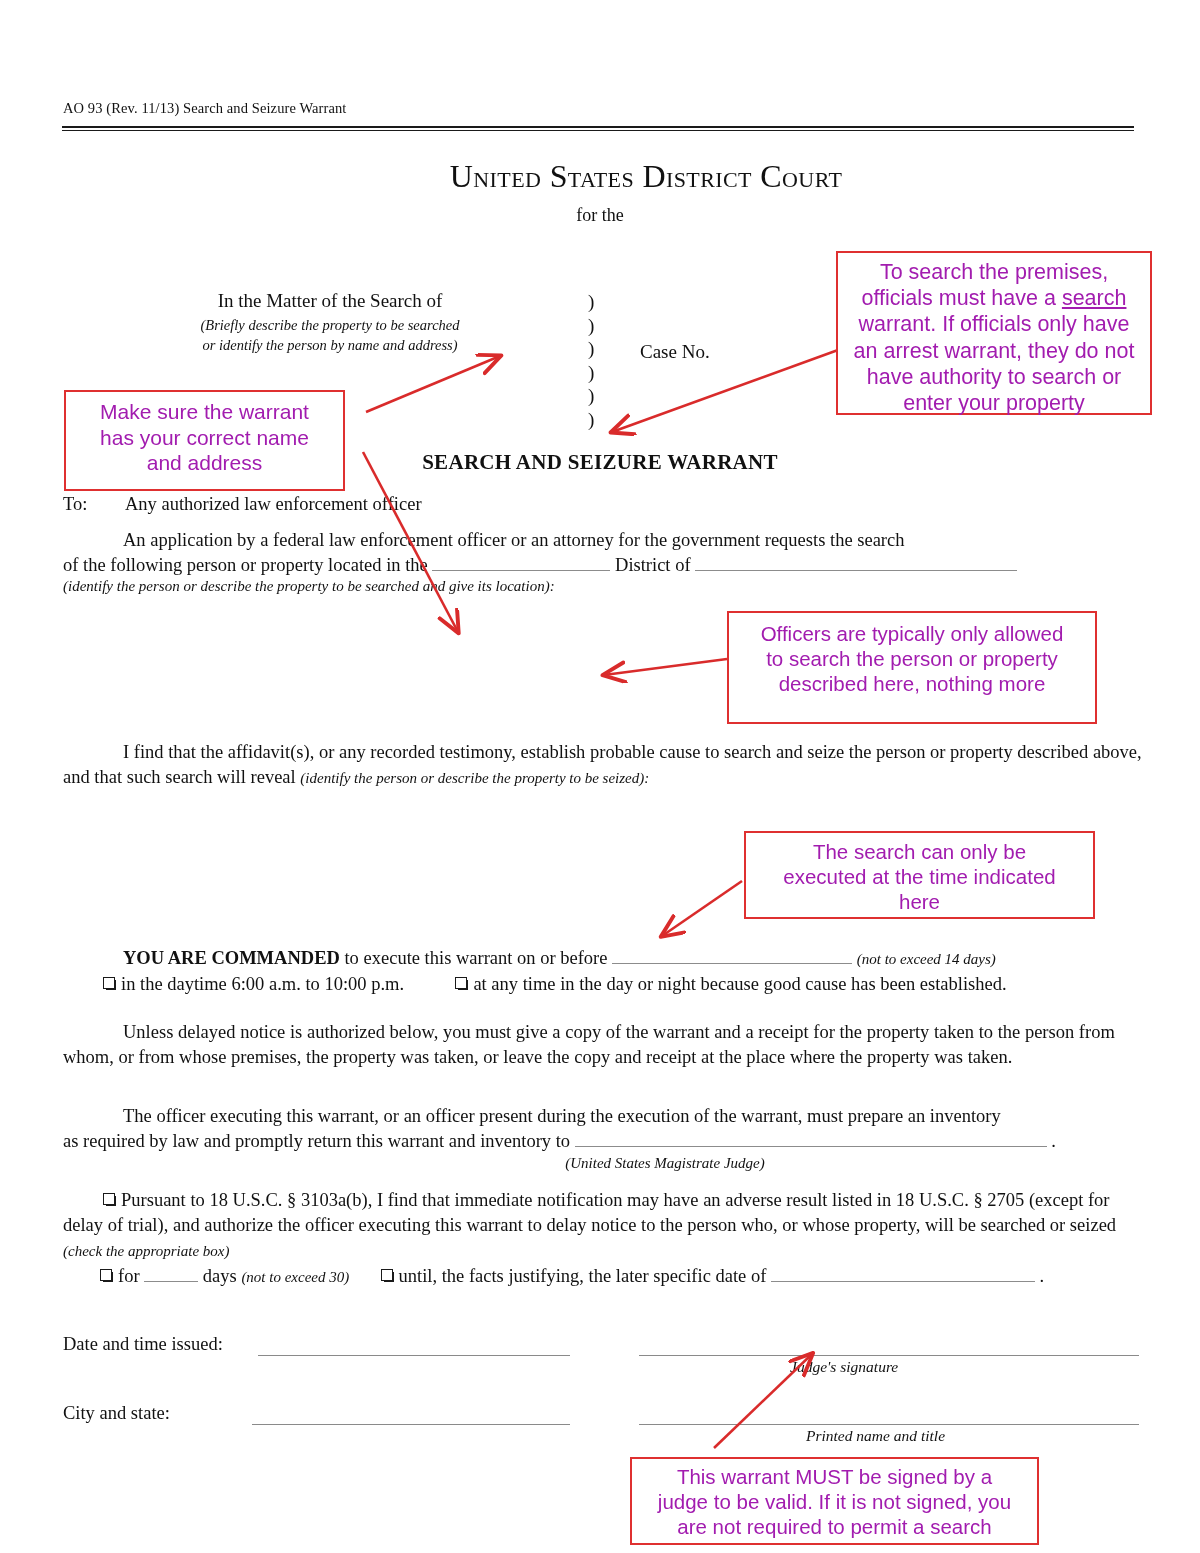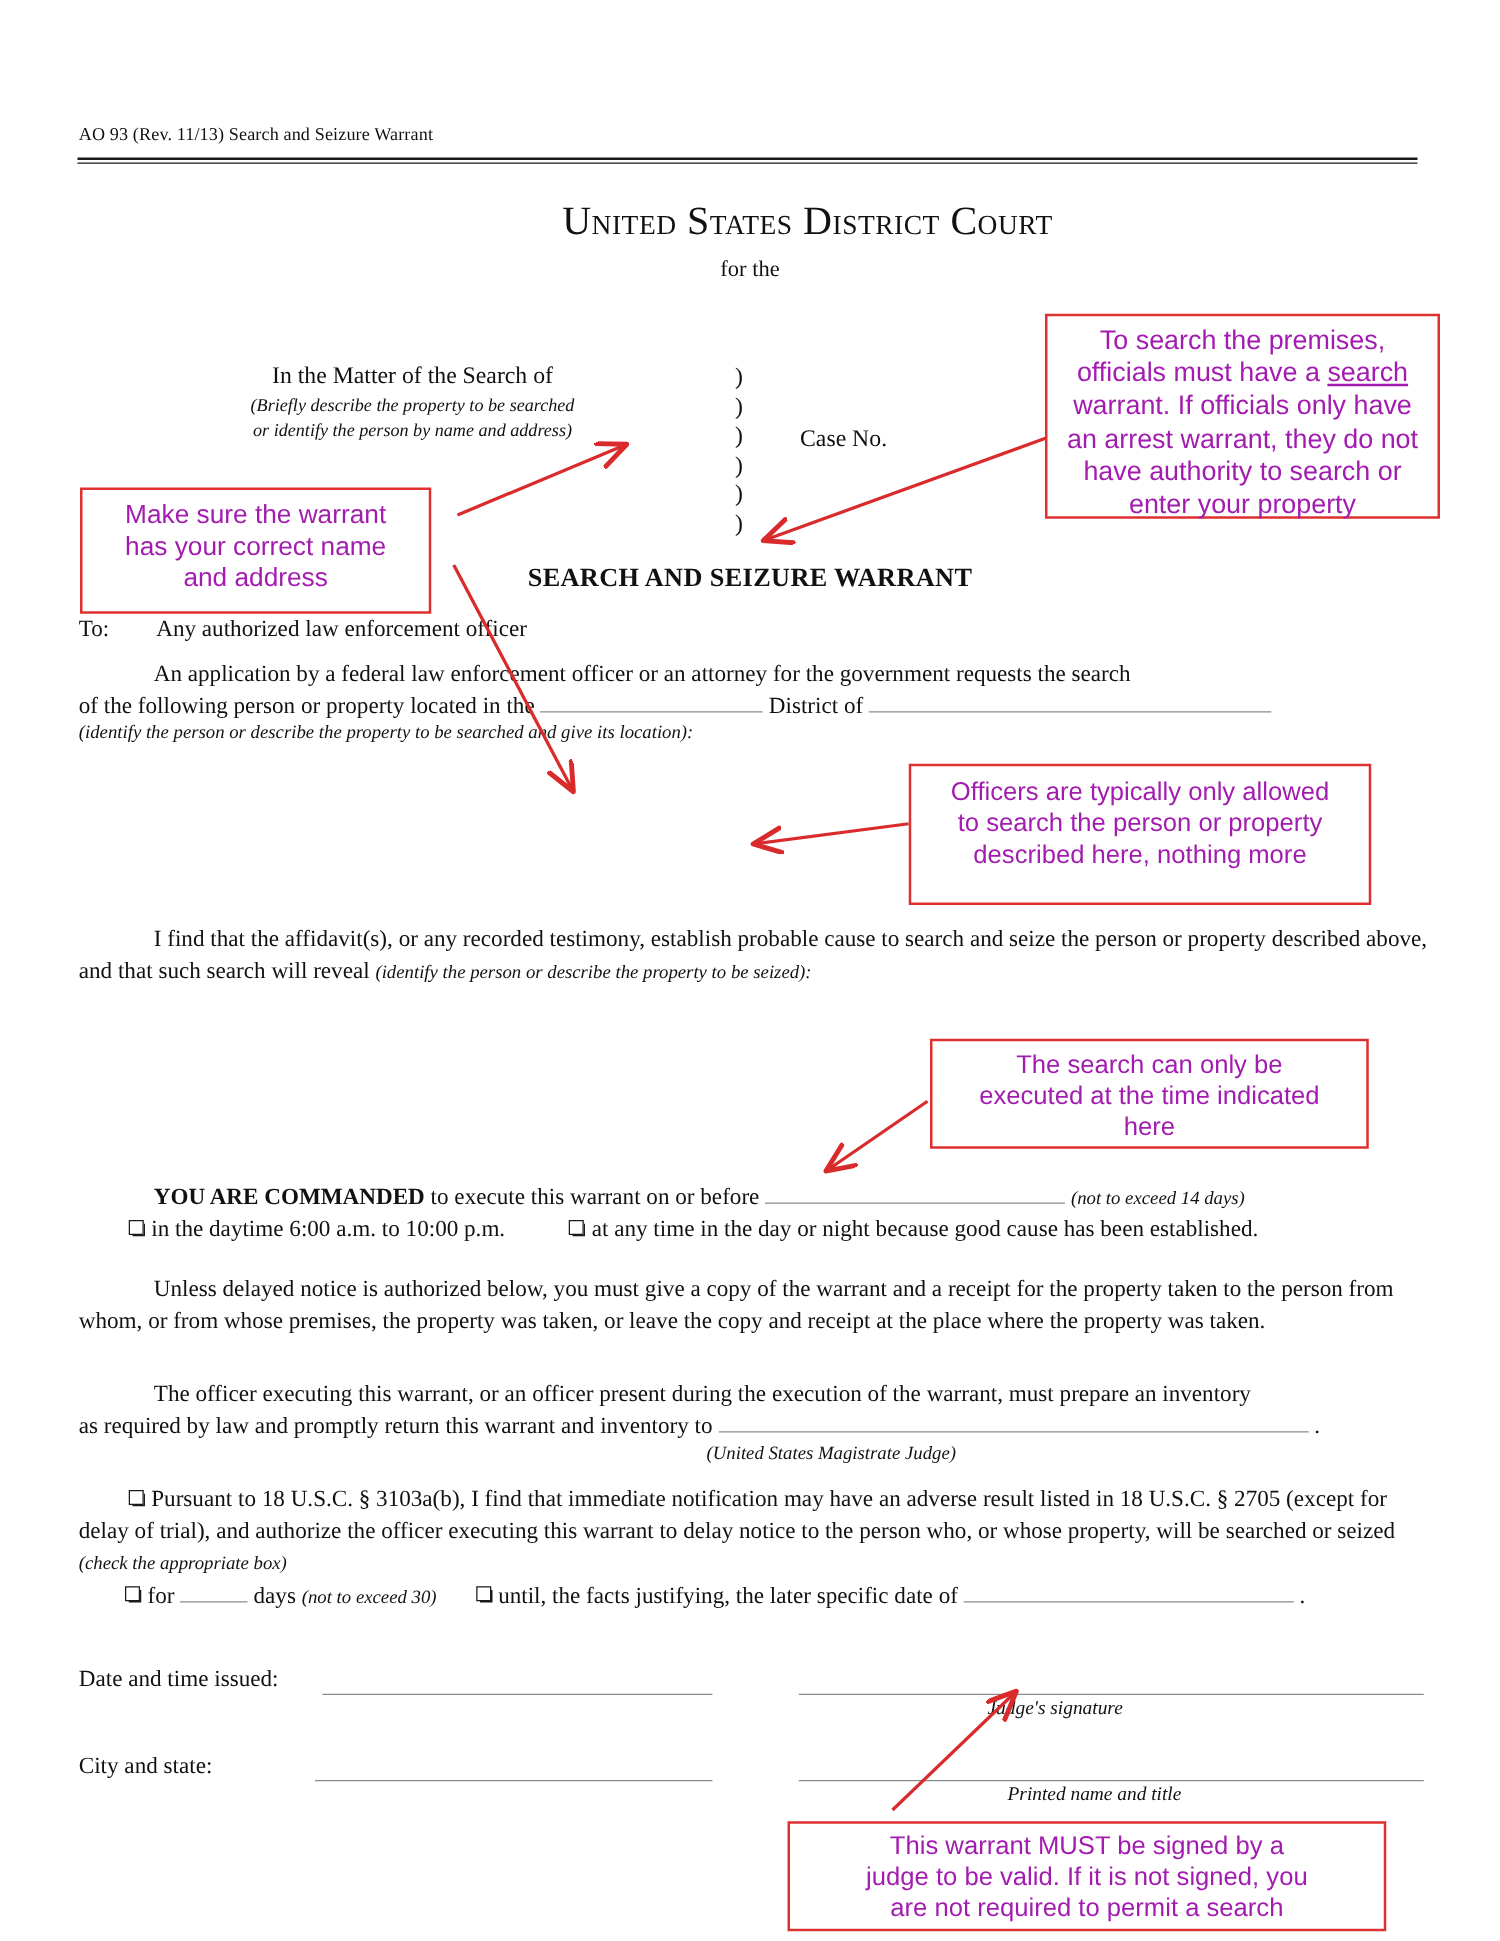--- a/index.html
+++ b/index.html
@@ -128,21 +128,21 @@
     text-align:center;
     line-height:1.22;
     background:#ffffff;
   }
   .anno u { text-decoration:underline; }
 
   #anno-search-premises { left:836px; top:251px; width:316px; height:164px; font-size:21.5px; padding:6px 6px 0 6px; }
   #anno-correct-name    { left:64px;  top:370px; width:281px; height:101px; font-size:21px; padding:7px 4px 0 4px;margin-top:20px; }
   #anno-described-here  { left:727px; top:611px; width:370px; height:113px; font-size:20.5px; padding:8px 6px 0 6px; }
   #anno-time-indicated  { left:744px; top:831px; width:351px; height:88px;  font-size:20.5px; padding:6px 6px 0 6px; }
-  #anno-must-be-signed  { left:630px; top:1457px; width:479px; height:88px; font-size:20.5px; padding:5px 2px 0 2px; }
+  #anno-must-be-signed  { left:630px; top:1457px; width:409px; height:88px; font-size:20.5px; padding:5px 2px 0 2px; }
 
   svg.arrows { position:absolute; left:0; top:0; width:1200px; height:1553px; pointer-events:none; }
 </style>
 </head>
 <body>
 
 <div class="page">
 
   <div class="form-id">AO 93  (Rev. 11/13) Search and Seizure Warrant</div>
 

